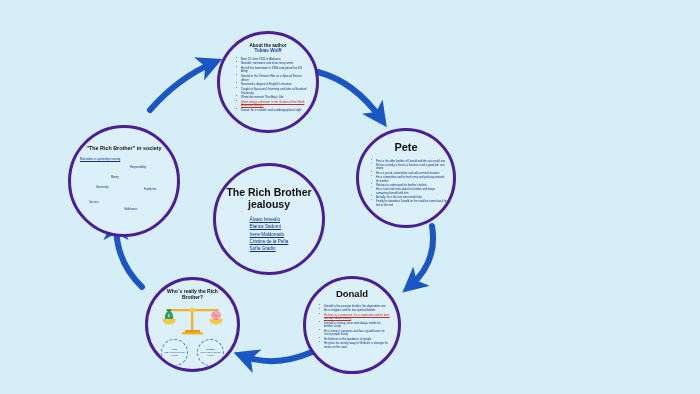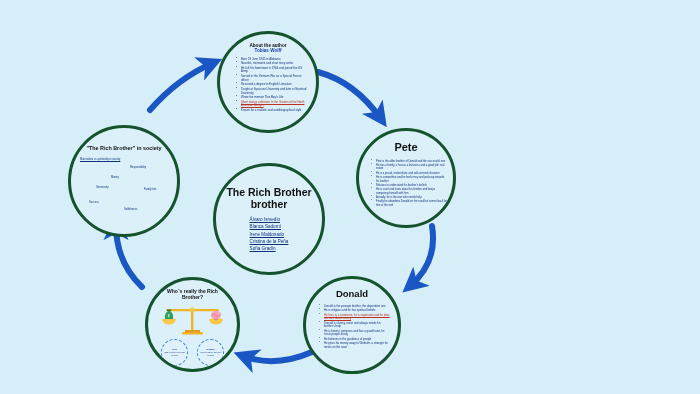--- a/index.html
+++ b/index.html
@@ -23,21 +23,21 @@
     position: absolute;
     left: 0; top: 0;
     width: 700px;
     height: 394px;
     pointer-events: none;
   }
   .bubble {
     position: absolute;
     border-radius: 50%;
     background: #dbf0f9;
-    border: 3px solid #14532d;
+    border: 3px solid #4c1d95;
     box-sizing: border-box;
     display: flex;
     flex-direction: column;
     align-items: center;
     overflow: hidden;
   }
   .bubble-title {
     font-weight: bold;
     color: #111111;
     text-align: center;
@@ -221,21 +221,21 @@
     <path d="M 318 72 Q 355 82 381 119" fill="none" stroke="#1a56c4" stroke-width="6" stroke-linecap="round" marker-end="url(#ah)"></path>
 
     <path d="M 432 226 Q 438 262 410 286" fill="none" stroke="#1a56c4" stroke-width="6" stroke-linecap="round" marker-end="url(#ah)"></path>
 
     <path d="M 312 352 Q 275 368 243 356" fill="none" stroke="#1a56c4" stroke-width="6" stroke-linecap="round" marker-end="url(#ah)"></path>
 
     <path d="M 142 287 Q 116 262 116 225" fill="none" stroke="#1a56c4" stroke-width="6" stroke-linecap="round" marker-end="url(#ah)"></path>
   </svg>
 
   <div class="bubble" id="center-bubble">
-    <div class="bubble-title">The Rich Brother brother</div>
+    <div class="bubble-title">The Rich Brother jealousy</div>
     <div class="name-list">
       <div class="u">Álvaro Ismedio</div>
       <div class="u">Blanca Sadurní</div>
       <div class="u">Irene Maldonado</div>
       <div class="u">Cristina de la Peña</div>
       <div class="u">Sofía Gradín</div>
     </div>
   </div>
 
   <div class="bubble" id="top-bubble">

